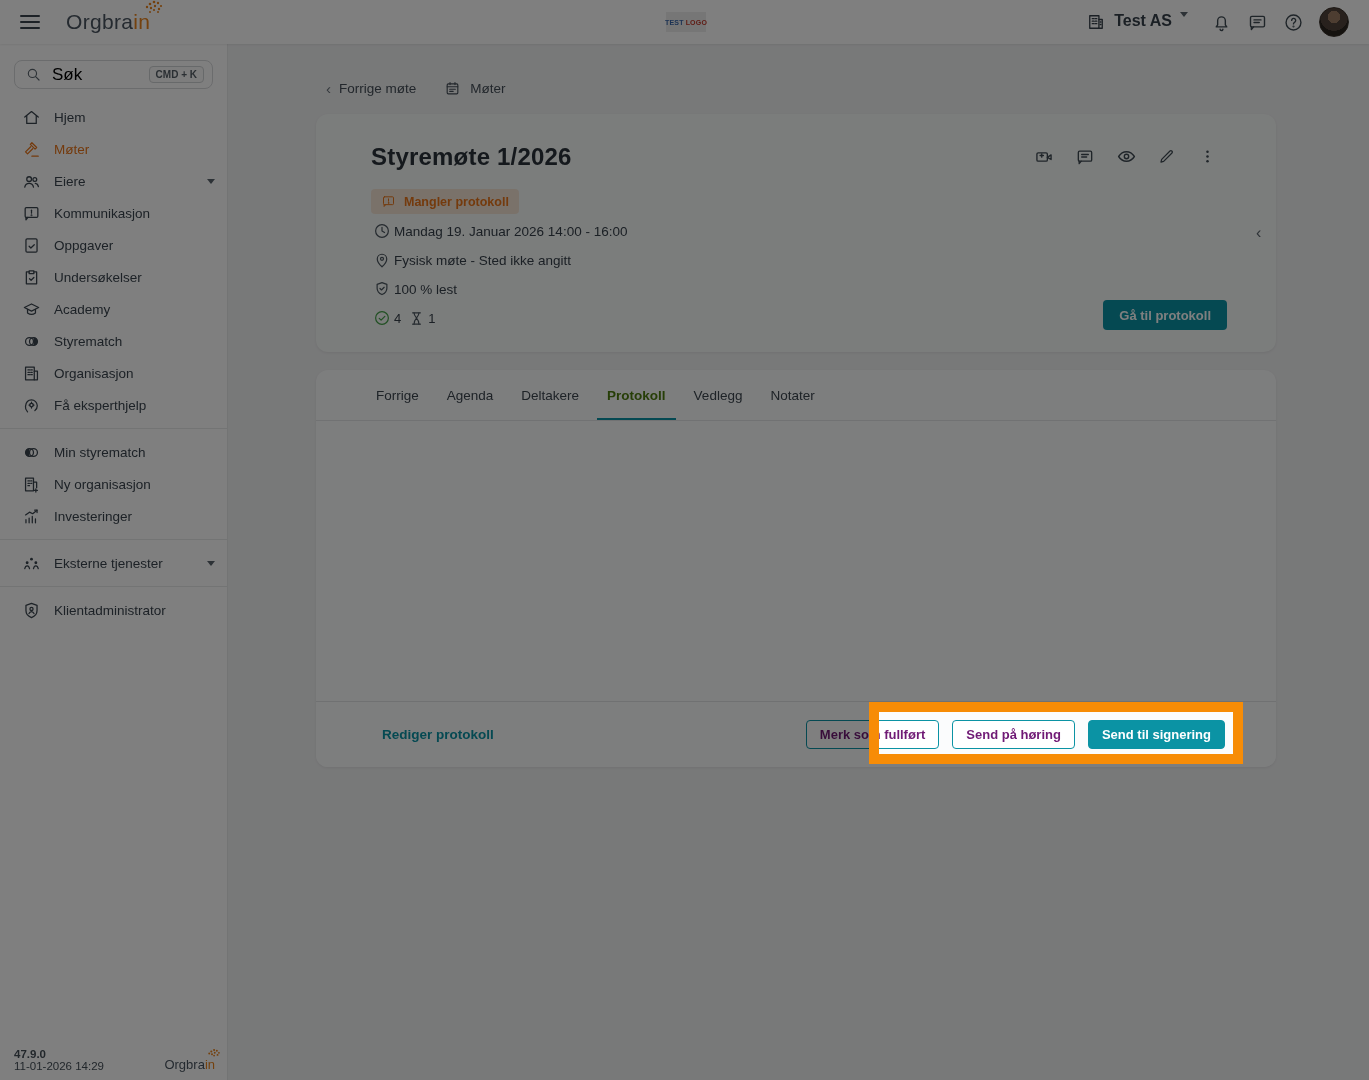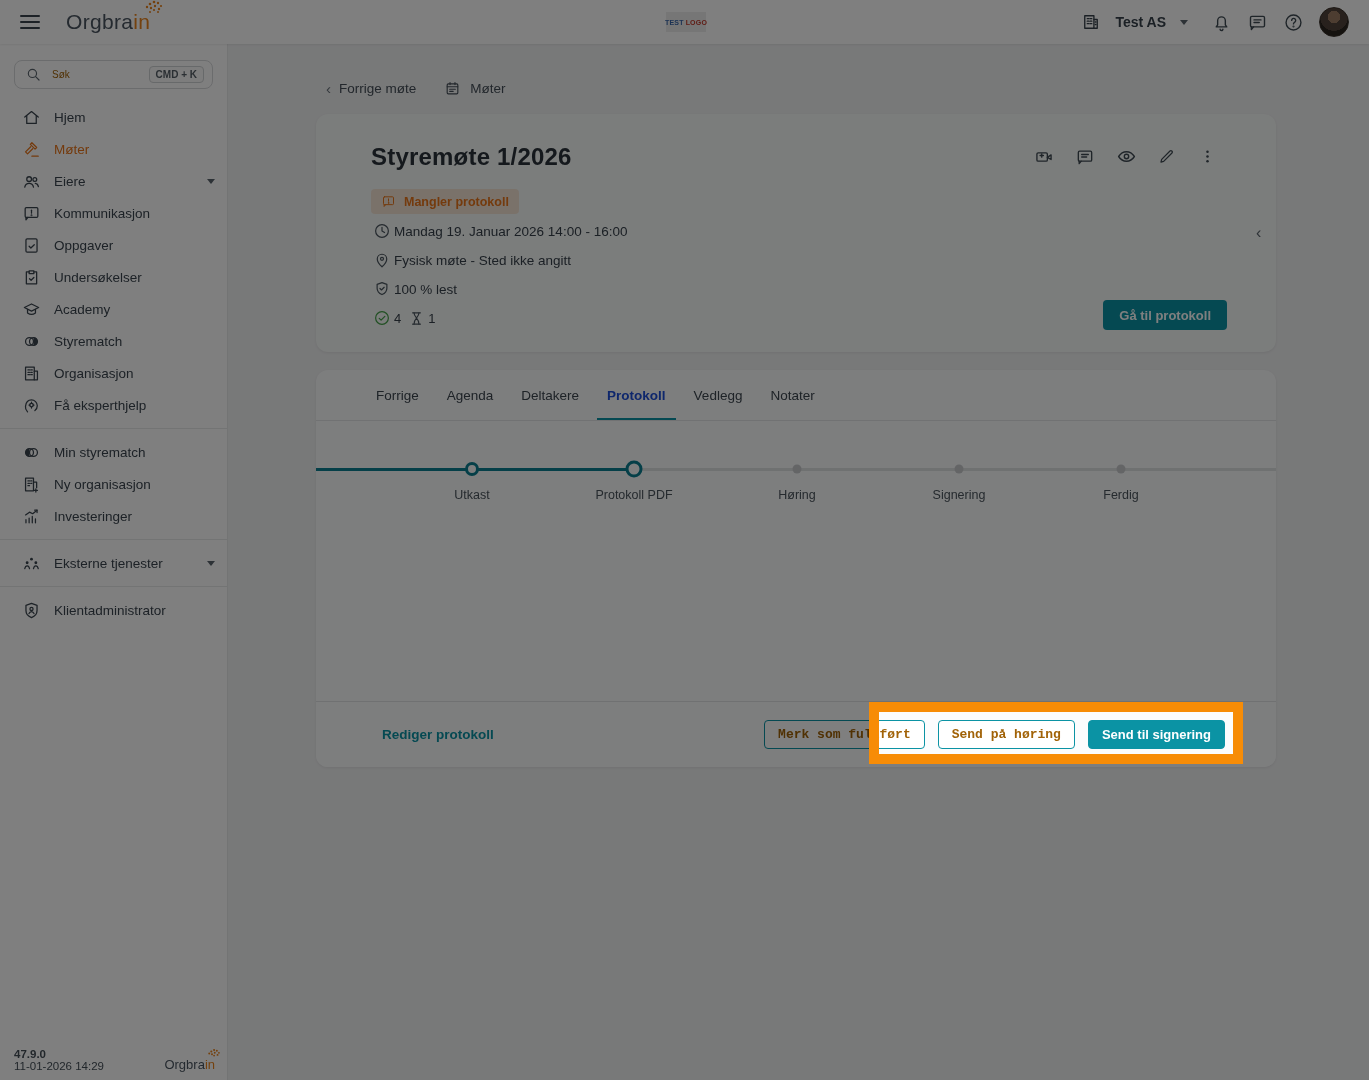--- a/index.html
+++ b/index.html
@@ -11,29 +11,29 @@
   .topbar { position:absolute; top:0; left:0; width:1369px; height:44px; background:#ffffff; display:flex; align-items:center; z-index:5; box-shadow:0 1px 2px rgba(0,0,0,.07); }
   .hamburger { margin-left:20px; width:20px; cursor:pointer; color:#3a444e; }
   .hamburger div { height:2px; background:currentColor; margin:4px 0; border-radius:1px; }
   .brand { display:flex; align-items:flex-end; margin-left:26px; position:relative; }
   .brand-text { font-size:21px; font-weight:500; color:#4a5560; letter-spacing:.3px; }
   .brand-text .accent { color:#e8821c; }
   .brain { position:absolute; right:-14px; top:-12px; }
   .testlogo { position:absolute; left:666px; top:12px; width:40px; height:20px; background:#ececec; display:flex; align-items:center; justify-content:center; gap:2px; font-size:7px; font-weight:bold; letter-spacing:.2px; }
   .testlogo .t1 { color:#3a66a8; } .testlogo .t2 { color:#c0392b; }
   .topbar-right { margin-left:auto; margin-right:20px; display:flex; align-items:center; gap:15px; color:#3f4a53; }
-  .org-switcher { display:flex; align-items:center; gap:14px; font-size:14px; font-weight:bold; color:#37414b; cursor:pointer; margin-right:8px; }
+  .org-switcher { display:flex; gap:8px; font-size:16px; font-weight:bold; color:#37414b; cursor:pointer; margin-right:8px; }
   .caret { width:0; height:0; border-left:4px solid transparent; border-right:4px solid transparent; border-top:5px solid #5a646d; }
   .icon-btn { cursor:pointer; color:#3f4a53; }
   .avatar { width:30px; height:30px; border-radius:50%; background:radial-gradient(circle at 50% 32%, #9a7b63 0 26%, #51423a 27% 58%, #2b251f 59%); border:1px solid #3a322b; cursor:pointer; }
 
   
   .sidebar { position:absolute; top:44px; left:0; bottom:0; width:228px; background:#ffffff; border-right:1px solid #e7e8e9; z-index:4; }
   .searchbox { margin:16px 14px 12px 14px; height:29px; border:1px solid #d6d8da; border-radius:8px; display:flex; align-items:center; padding:0 8px 0 10px; color:#5a646d; cursor:text; }
-  .searchbox .ph { font-size:10px; margin-left:10px; color:#a16207; }
+  .searchbox .ph { font-size:17px; margin-left:10px; color:#000000; }
   .kbd { margin-left:auto; font-size:10px; font-weight:bold; color:#555e66; border:1px solid #cfd2d4; border-radius:4px; padding:2px 6px; background:#fafafa; }
   .nav-item { display:flex; align-items:center; gap:13px; height:32px; padding:0 12px 0 22px; font-size:13.5px; font-weight:500; color:#3a444e; cursor:pointer; }
   .nav-item.active { color:#e8751a; }
   .nav-item .spacer { margin-left:auto; }
   .nav-divider { height:1px; background:#e6e8e9; margin:7px 0; }
   .side-footer { position:absolute; left:14px; right:12px; bottom:8px; font-size:11.5px; color:#444e57; }
   .side-footer .ver { font-weight:bold; }
   .side-footer-brand { position:absolute; right:0; bottom:0; display:flex; align-items:flex-end; }
   .side-footer-brand .small-brand { font-size:13px; font-weight:500; color:#4a5560; }
   .side-footer-brand .small-brand .accent { color:#e8821c; }
@@ -53,42 +53,42 @@
   .detail-row { position:absolute; left:57px; display:flex; align-items:center; gap:3px; font-size:13.5px; color:#37414b; }
   .detail-row .num { font-size:13px; color:#37414b; }
   .hdr-actions { position:absolute; right:58px; top:32px; display:flex; align-items:center; gap:21px; color:#46515b; }
   .hdr-actions .icon-btn { width:20px; }
   .cta-btn { position:absolute; right:49px; top:186px; height:30px; padding:0 16px; background:#0b93a4; color:#fff; border:none; border-radius:4px; font-size:13px; font-weight:bold; font-family:inherit; cursor:pointer; }
   .collapse-chev { position:absolute; left:1028px; top:180px; font-size:16px; color:#5f6971; cursor:pointer; }
 
   .tab-card { top:326px; height:397px; background:#fbfcfd; }
   .tabs-row { display:flex; align-items:stretch; height:51px; border-bottom:1px solid #e3e5e6; padding-left:46px; }
   .tab { display:flex; align-items:center; padding:0 14px; font-size:13.5px; font-weight:500; color:#3c464f; cursor:pointer; position:relative; }
-  .tab.active { color:#1d4ed8; font-weight:bold;justify-content:flex-end; }
+  .tab.active { color:#4d7c0f; font-weight:bold;justify-content:flex-end; }
   .tab.active::after { content:""; position:absolute; left:4px; right:4px; bottom:0; height:2px; background:#0b93a4; }
 
   .stepper { position:absolute; left:0; right:0; top:92px; height:50px; }
   .step-line { position:absolute; top:6px; left:0; right:0; height:3px; background:#dfe2e3; }
   .step-line-active { position:absolute; top:6px; left:0; width:326px; height:3px; background:#0b7f90; }
   .step-dot { position:absolute; border-radius:50%; transform:translate(-50%,-50%); top:7px; }
   .dot-ring { width:14px; height:14px; background:#fbfcfd; border:3px solid #0b7f90; }
   .dot-ring-big { width:17px; height:17px; background:#fbfcfd; border:3.5px solid #0b7f90; }
   .dot-grey { width:9px; height:9px; background:#c8cbcd; }
   .step-label { position:absolute; top:26px; transform:translateX(-50%); font-size:12.5px; color:#4a545c; white-space:nowrap; }
 
   .doc-row { position:absolute; left:52px; top:158px; width:856px; height:68px; background:#ffffff; border:1px solid #e5e7e8; border-radius:8px; display:flex; align-items:center; padding:0 28px; }
   .pdf-chip { width:36px; height:36px; border-radius:6px; background:#f0e9e7; display:flex; align-items:center; justify-content:center; }
   .doc-name { margin-left:26px; font-size:14px; color:#333c44; }
   .doc-open { margin-left:auto; font-size:13px; font-weight:bold; color:#0b93a4; cursor:pointer; }
 
   .card-footer { position:absolute; left:0; right:0; bottom:0; height:66px; border-top:1px solid #e1e3e4; display:flex; align-items:center; padding:0 51px 0 66px; border-radius:0 0 12px 12px; background:#fbfcfd; }
   .edit-link { font-size:13.5px; font-weight:bold; color:#0b93a4; cursor:pointer; }
   .footer-btns { margin-left:auto; display:flex; align-items:center; gap:13px; }
   .btn { height:29px; padding:0 13px; border-radius:4px; font-size:13px; font-weight:bold; font-family:inherit; cursor:pointer; white-space:nowrap; }
-  .btn-outline { background:#ffffff; border:1.5px solid #0b93a4; color:#a16207;font-family:Liberation Mono, monospace; }
+  .btn-outline { background:#ffffff; border:1.5px solid #0b93a4; color:#701a75; }
   .btn-solid { background:#0b93a4; border:1.5px solid #0b93a4; color:#ffffff; }
 
   
   .spotlight { position:fixed; left:869px; top:702px; width:374px; height:62px; border:10px solid #f78c06; box-shadow:0 0 0 3000px rgba(0,0,0,0.5); z-index:50; pointer-events:none; }
 </style>
 </head>
 <body>
 
 <div class="topbar">
   <div class="hamburger">
@@ -441,34 +441,20 @@
           <span>Protokoll</span>
         </div>
       <div class="tab">
           <span>Vedlegg</span>
         </div>
       <div class="tab">
           <span>Notater</span>
         </div>
     </div>
 
-    <div class="stepper">
-      <div class="step-line"></div>
-      <div class="step-line-active"></div>
-      <div class="step-dot dot-ring" style="left:156px;"></div>
-      <div class="step-dot dot-ring-big" style="left:318px;"></div>
-      <div class="step-dot dot-grey" style="left:481px;"></div>
-      <div class="step-dot dot-grey" style="left:643px;"></div>
-      <div class="step-dot dot-grey" style="left:805px;"></div>
-      <div class="step-label" style="left:156px;">Utkast</div>
-      <div class="step-label" style="left:318px;">Protokoll PDF</div>
-      <div class="step-label" style="left:481px;">Høring</div>
-      <div class="step-label" style="left:643px;">Signering</div>
-      <div class="step-label" style="left:805px;">Ferdig</div>
-    </div>
 
 
     <div class="card-footer">
       <span class="edit-link">Rediger protokoll</span>
       <div class="footer-btns">
         <button class="btn btn-outline">Merk som fullført</button>
         <button class="btn btn-outline">Send på høring</button>
         <button class="btn btn-solid">Send til signering</button>
       </div>
     </div>

